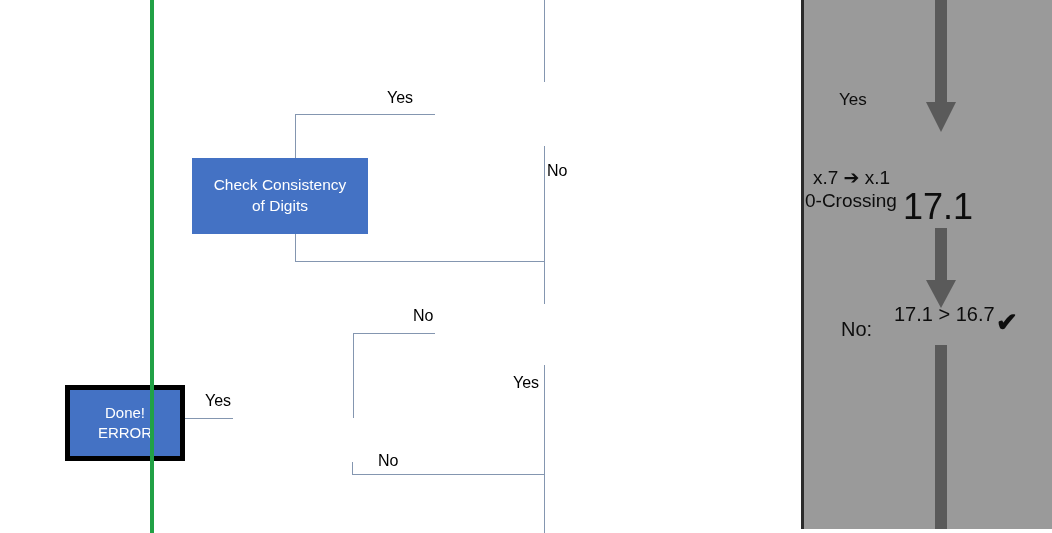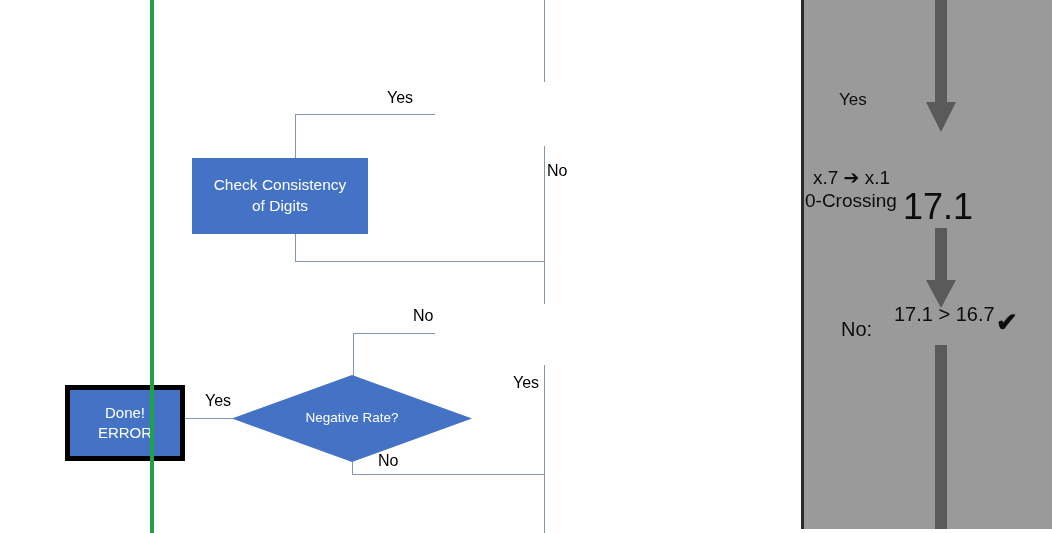--- a/index.html
+++ b/index.html
@@ -171,26 +171,20 @@
 
   <div class="green-line"></div>
 
 
   <div class="proc-box" style="left:192px; top:158px; width:176px; height:76px;">
     <span>Check Consistency
 of Digits</span>
   </div>
 
 
-  <div class="diamond" style="left:232px; top:375px; width:240px; height:87px;">
-    <svg width="240" height="87" viewBox="0 0 240 87" aria-hidden="true">
-      <polygon points="120,0 240,43.5 120,87 0,43.5" fill="#4472C4"></polygon>
-    </svg>
-    <div class="diamond-label">Negative Rate?</div>
-  </div>
 
   <div class="proc-box terminator" style="left:65px; top:385px; width:110px; height:66px;">
     <span>Done!
 ERROR</span>
   </div>
 
   <div class="edge-label" style="left:387px; top:89px;">Yes</div>
 
   <div class="edge-label" style="left:547px; top:162px;">No</div>
 

